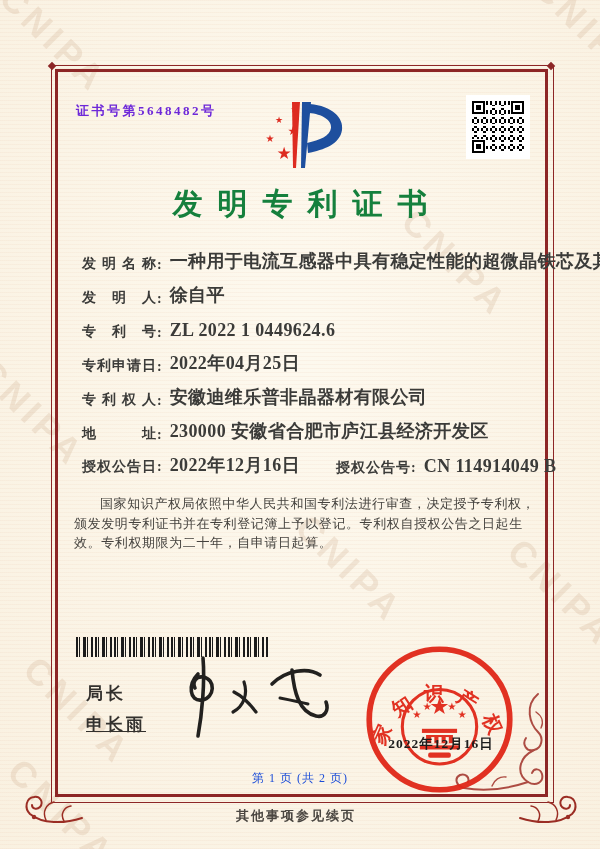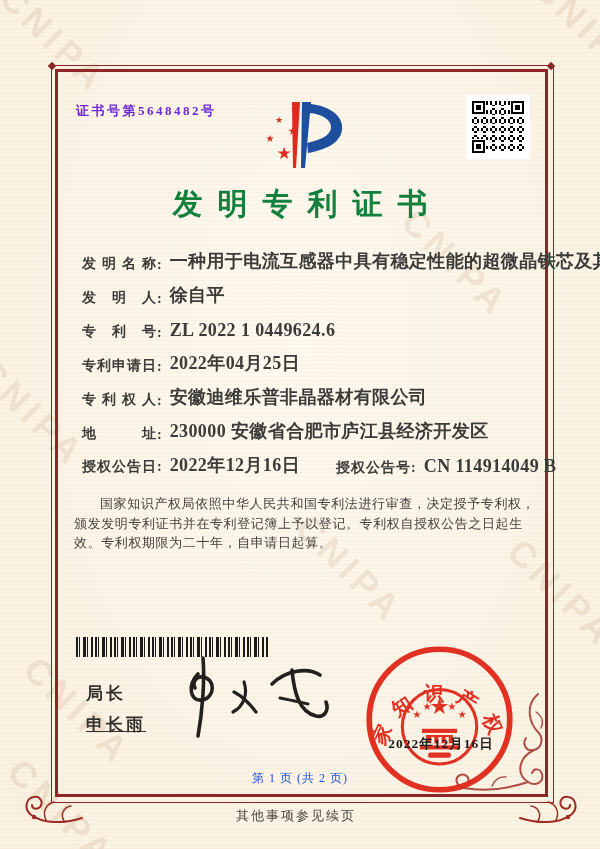--- a/index.html
+++ b/index.html
@@ -81,21 +81,21 @@
   .seal-date{
     position:absolute;left:366px;top:735px;width:150px;z-index:6;text-align:center;
     font-size:13.5px;font-weight:bold;color:#1c1c1c;letter-spacing:1px;
   }
   .page-num{
     position:absolute;left:0;right:0;top:770px;z-index:4;text-align:center;
     font-size:12px;color:#1d4ed8;letter-spacing:1px;
   }
   .footer-note{
     position:absolute;left:0;right:8px;top:807px;z-index:4;text-align:center;
-    font-size:13px;color:#4a4641;letter-spacing:2px;
+    font-size:13px;color:#4a4641;letter-spacing:2px;font-weight:bold;
   }
   .flourish{position:absolute;z-index:3;}
   .fl-bl{left:24px;top:780px;}
   .fl-br{left:518px;top:780px;transform:scaleX(-1);}
   .fl-inner{left:446px;top:688px;z-index:4;}
 </style>
 </head>
 <body>
 
 <span class="wm" style="left:-14px;top:18px;">CNIPA</span>

